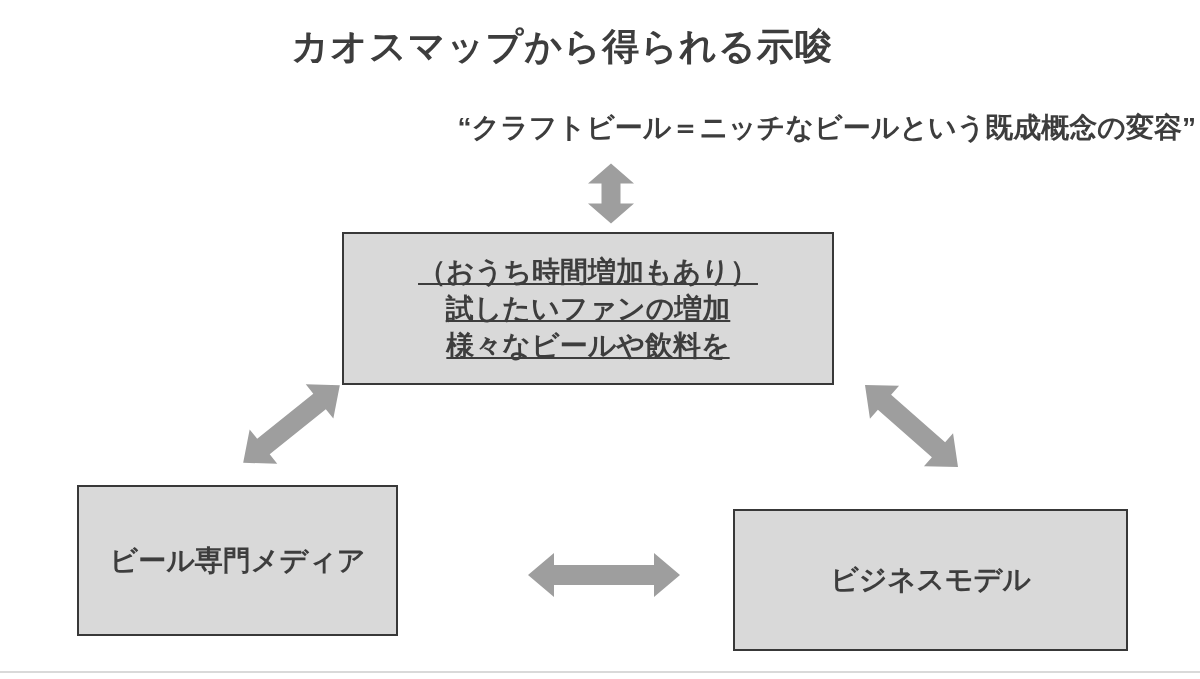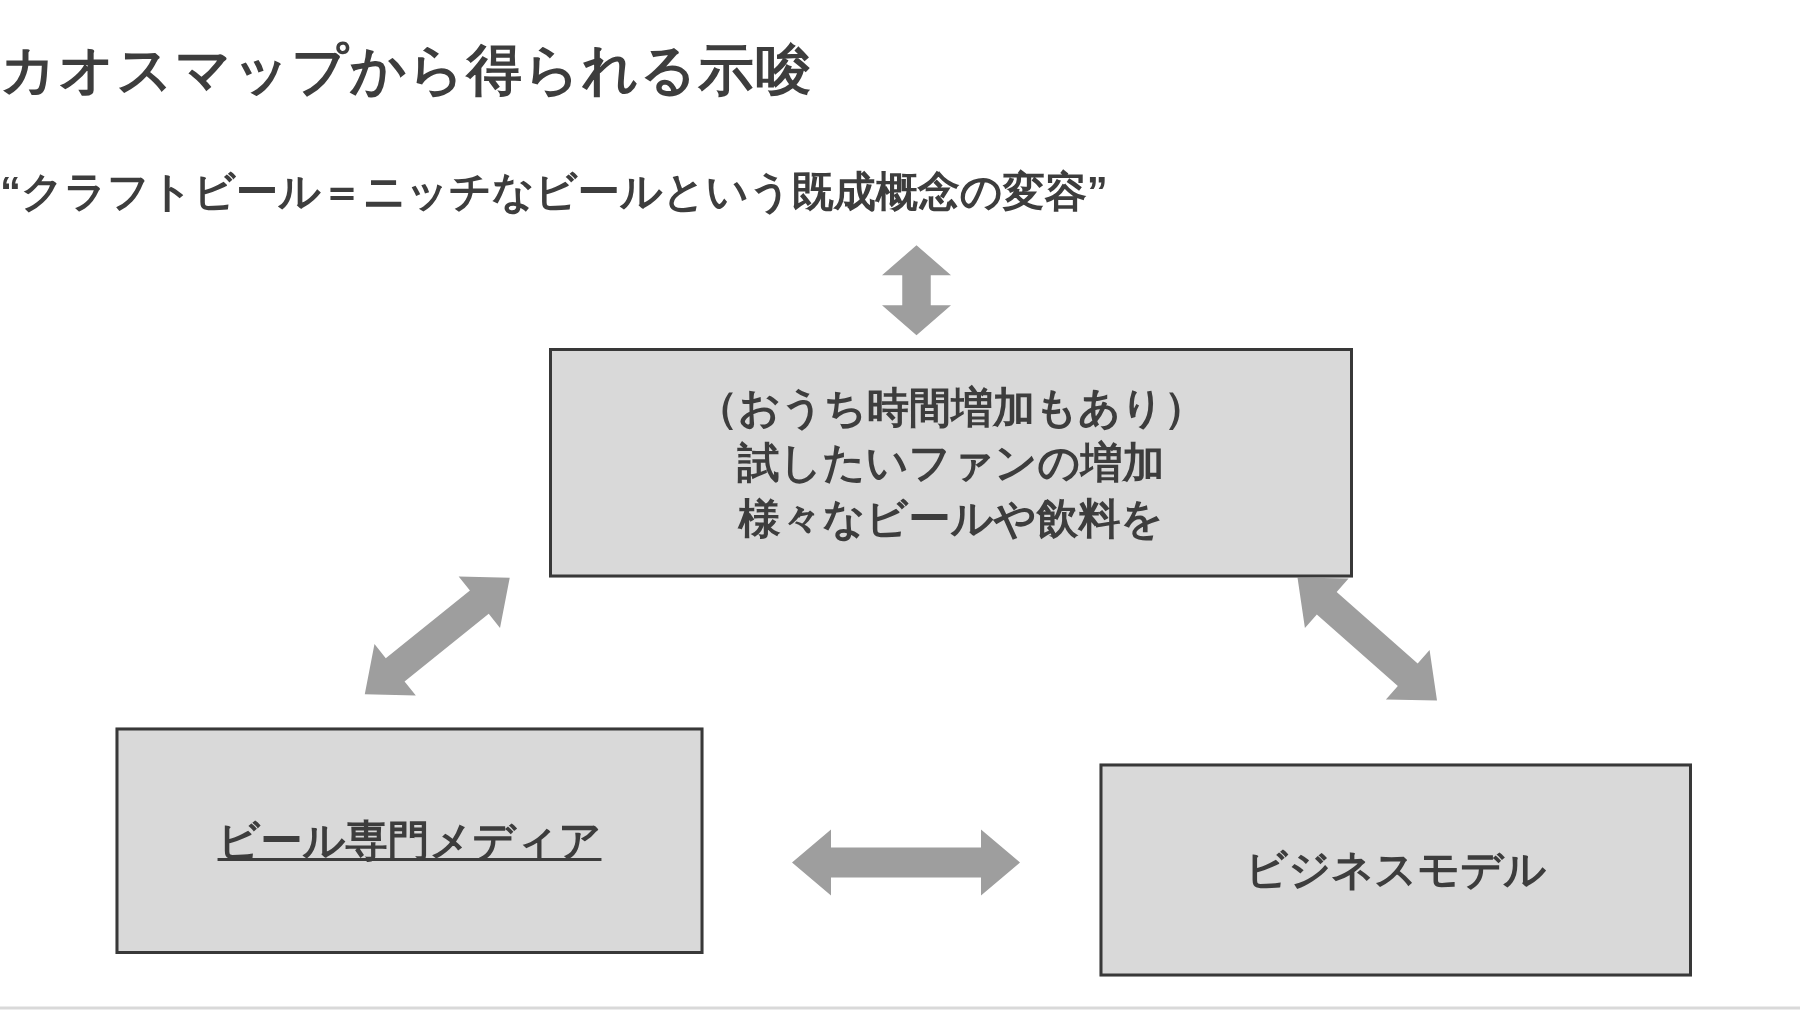--- a/index.html
+++ b/index.html
@@ -12,32 +12,32 @@
     font-family: "Liberation Sans", "DejaVu Sans", sans-serif;
     font-weight: 700;
     color: #3d3d3d;
   }
   .title {
     position: absolute;
     top: 24px;
     left: 0;
     width: 1124px;
     margin: 0;
-    text-align: left;
+    text-align: center;
     font-size: 37px;
     line-height: 1.25;
     letter-spacing: 1px;
     color: #3d3d3d;
   }
   .subtitle {
     position: absolute;
     top: 111px;
     left: 0;
     width: 1196px;
-    text-align: left;
+    text-align: right;
     font-size: 28px;
     line-height: 1.2;
     color: #3d3d3d;
   }
   .arrows-layer {
     position: absolute;
     top: 0;
     left: 0;
     pointer-events: none;
   }
@@ -48,22 +48,22 @@
     border: 2px solid #383838;
     display: flex;
     flex-direction: column;
     justify-content: center;
     align-items: center;
     text-align: center;
     font-size: 28px;
     line-height: 1.33;
     color: #3d3d3d;
   }
-  .box-center { left: 366px; top: 232px; width: 536px; height: 153px; }
-  .box-left   { left: 77px;  top: 485px; width: 392px; height: 151px; text-decoration: underline; }
+  .box-center { left: 342px; top: 232px; width: 492px; height: 153px; text-decoration: underline; }
+  .box-left   { left: 77px;  top: 485px; width: 321px; height: 151px; }
   .box-right  { left: 733px; top: 509px; width: 395px; height: 142px; }
   .bottom-divider {
     position: absolute;
     left: 0;
     top: 671px;
     width: 1200px;
     height: 2px;
     background: #d9d9d9;
   }
 </style>

